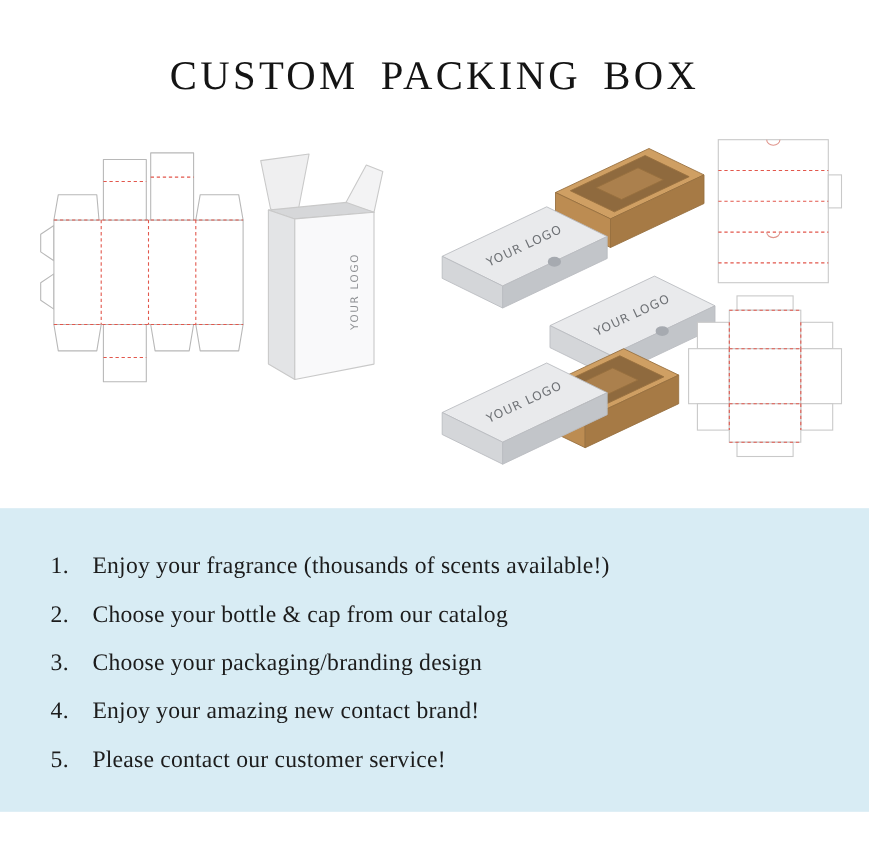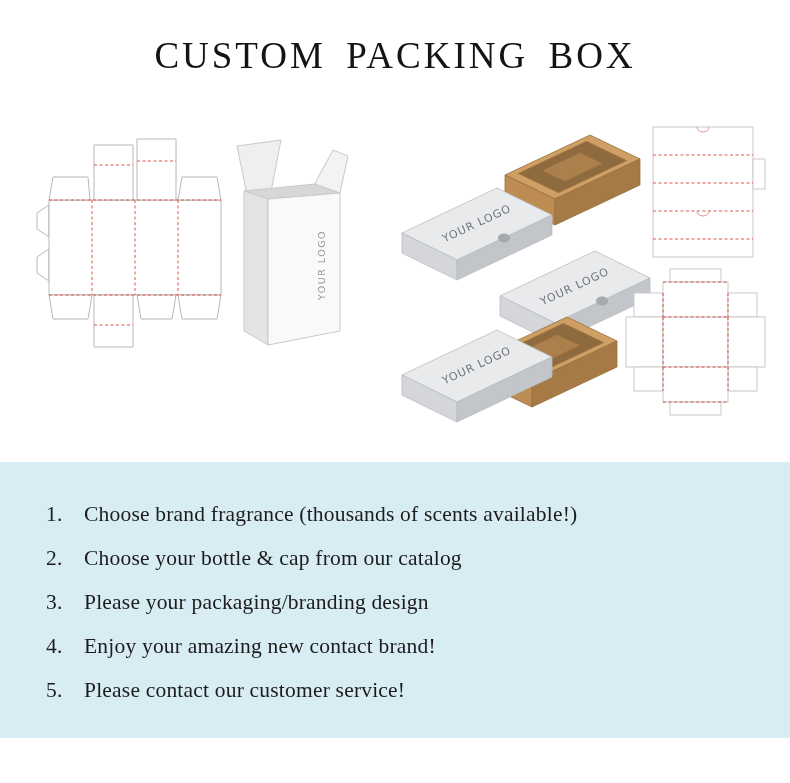--- a/index.html
+++ b/index.html
@@ -5,21 +5,21 @@
   * { box-sizing: border-box; }
   html, body { margin: 0; padding: 0; }
   body {
     width: 790px; height: 783px;
     background: #ffffff;
     position: relative;
     overflow: hidden;
     font-family: "Liberation Serif", serif;
   }
   .title {
-    position: absolute; top: 34px; left: 0; width: 790px;
+    position: absolute; top: 48px; left: 0; width: 790px;
     margin: 0; text-align: center;
     font-size: 37px; font-weight: 400;
     letter-spacing: 3px; word-spacing: 8px;
     color: #141414;
     font-family: "Liberation Serif", serif;
   }
   .illustrations { position: absolute; top: 105px; left: 0; width: 790px; height: 355px; }
   .art { position: absolute; }
   .dieline-left   { left: 35px;  top: 30px; }
   .tall-box       { left: 222px; top: 28px; }
@@ -172,29 +172,29 @@
         <line x1="110" y1="250" x2="110" y2="274"></line>
       </g>
     </svg>
 
   </div>
 
   <div class="steps-panel">
     <ol class="steps-list">
       <li class="step-item">
         <span class="step-number">1.</span>
-        <span class="step-text">Choose brand fragrance (thousands of scents available!)</span>
+        <span class="step-text">Enjoy your fragrance (thousands of scents available!)</span>
       </li>
       <li class="step-item">
         <span class="step-number">2.</span>
         <span class="step-text">Choose your bottle &amp; cap from our catalog</span>
       </li>
       <li class="step-item">
         <span class="step-number">3.</span>
-        <span class="step-text">Please your packaging/branding design</span>
+        <span class="step-text">Choose your packaging/branding design</span>
       </li>
       <li class="step-item">
         <span class="step-number">4.</span>
         <span class="step-text">Enjoy your amazing new contact brand!</span>
       </li>
       <li class="step-item">
         <span class="step-number">5.</span>
         <span class="step-text">Please contact our customer service!</span>
       </li>
     </ol>

